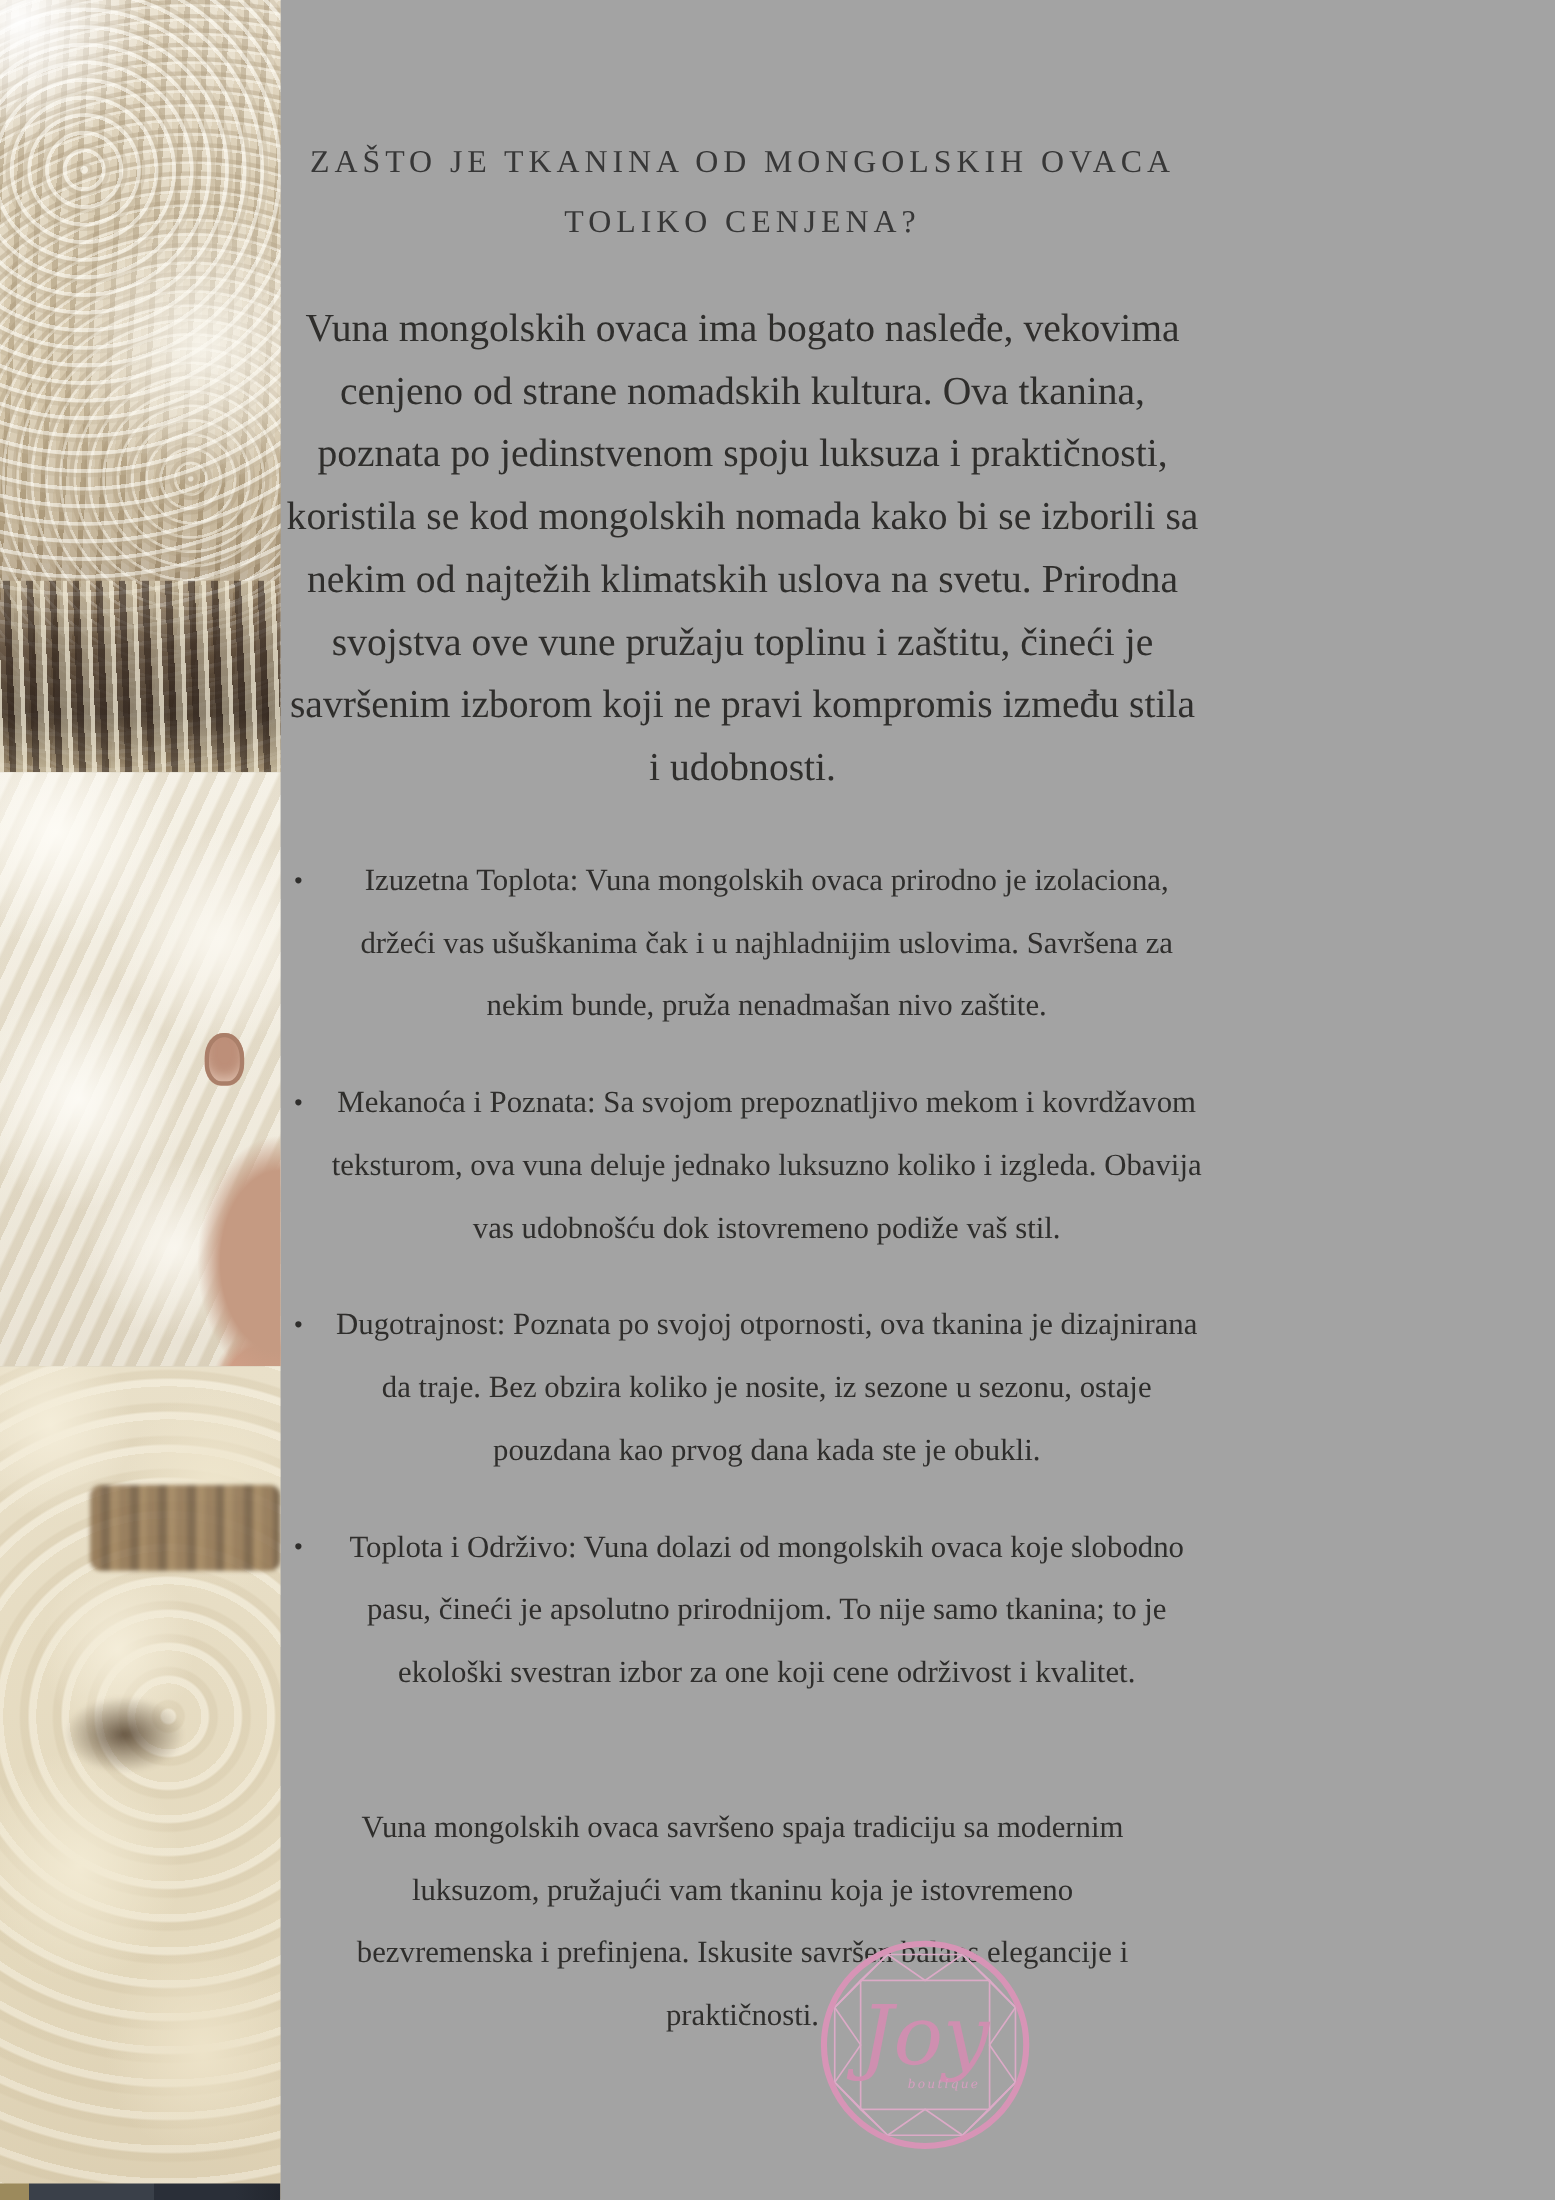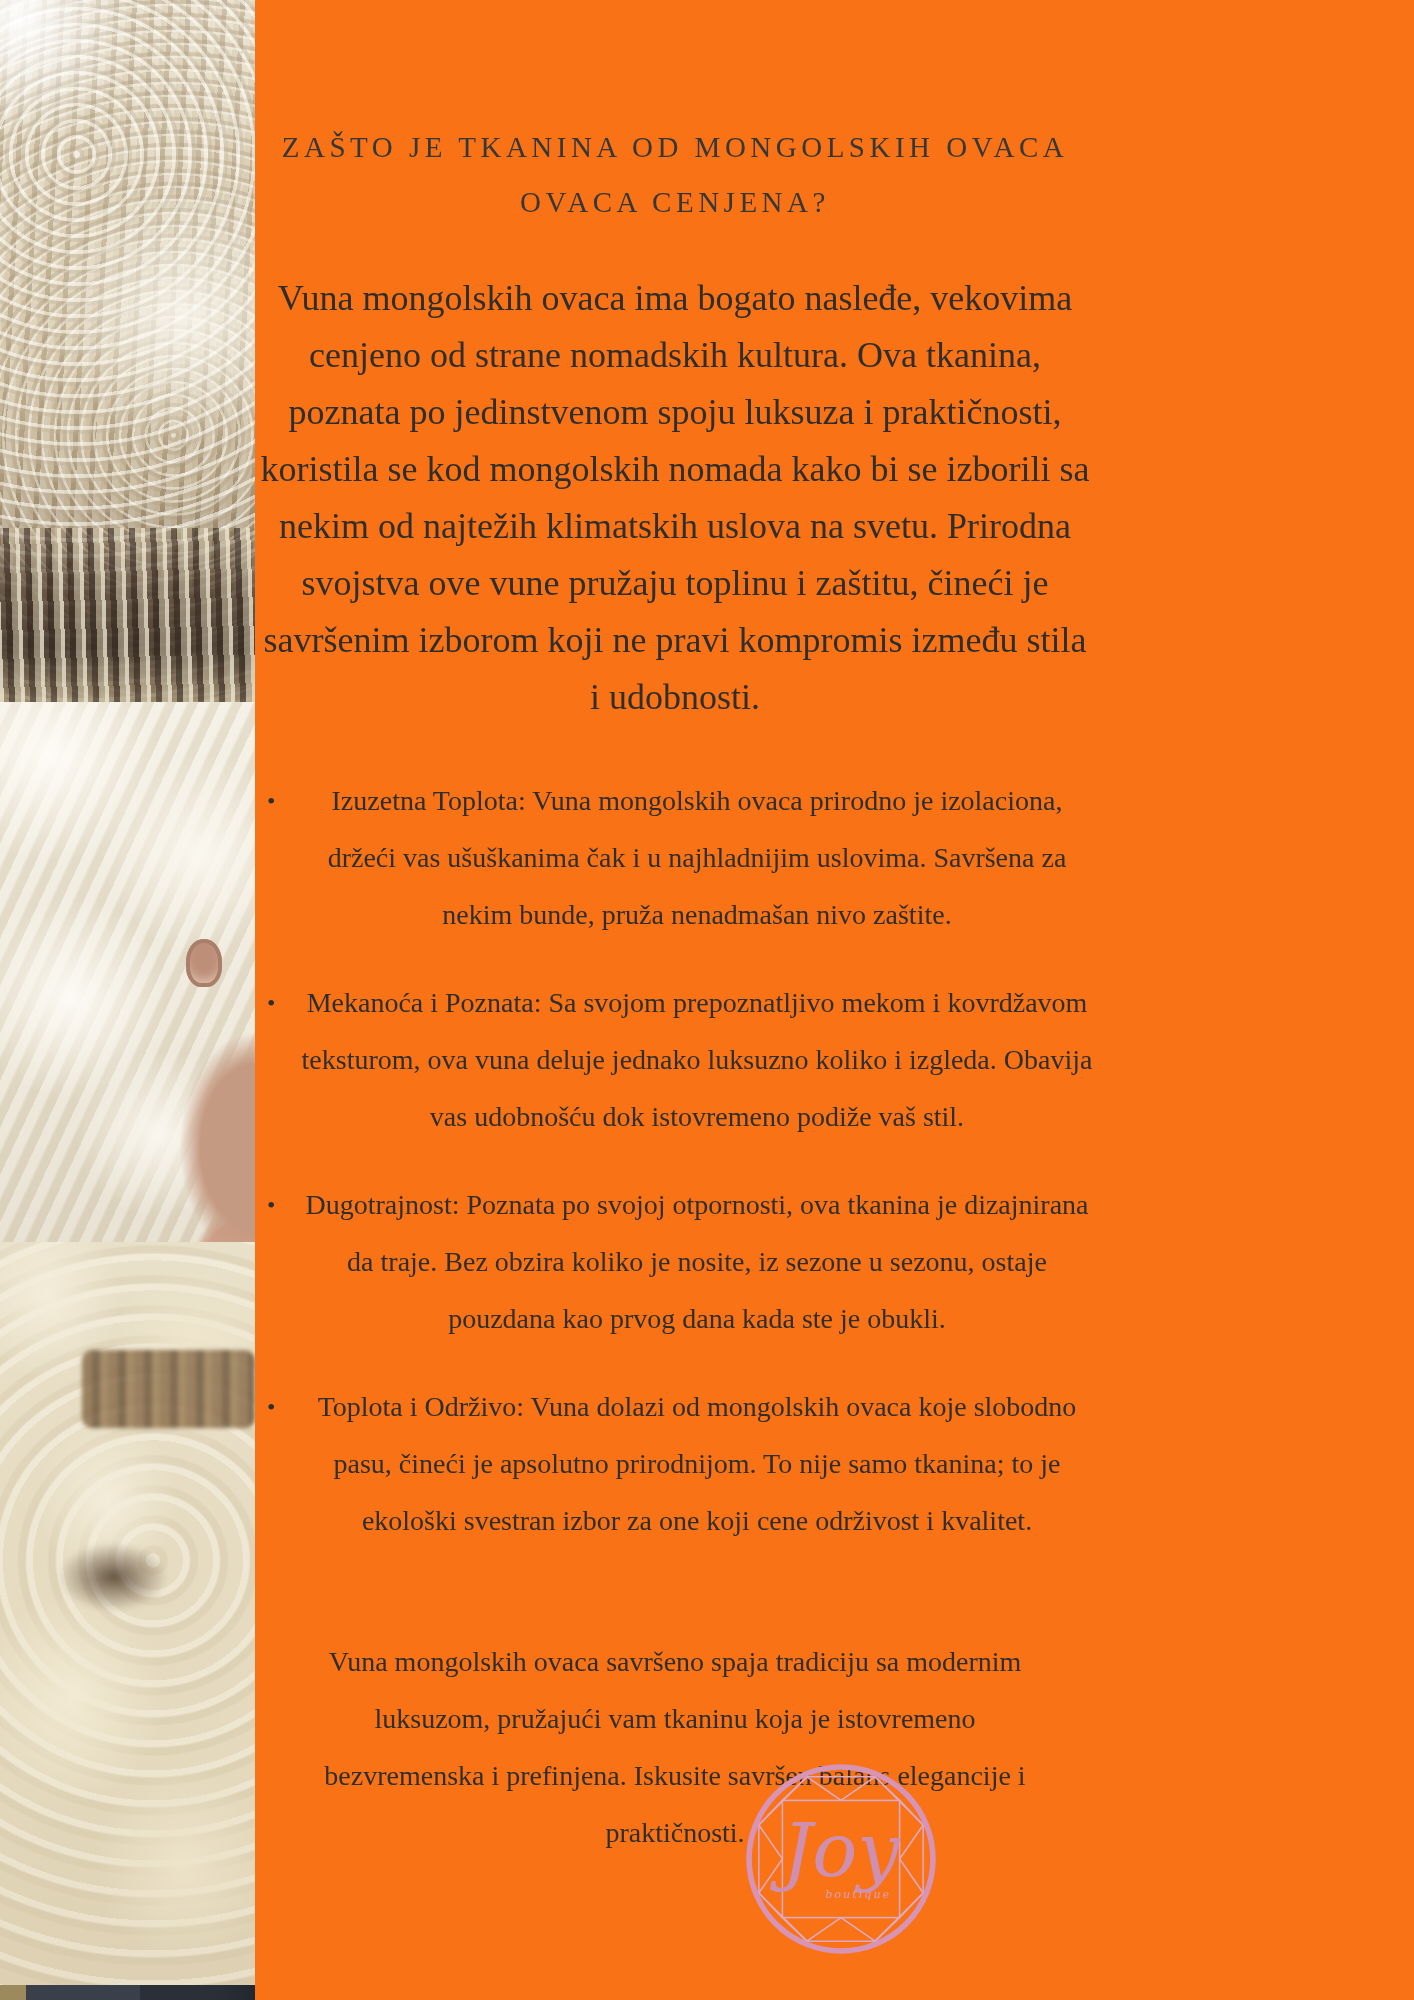--- a/index.html
+++ b/index.html
@@ -1,19 +1,19 @@
 <!DOCTYPE html>
 <html><head>
 <meta charset="utf-8">
 <style>
   html,body{margin:0;padding:0;background:#ffffff;}
   .page{
     position:relative;
     width:1414px;height:2000px;
-    background:#f97316;
+    background:#a3a3a3;
     font-family:"Liberation Serif","DejaVu Serif",serif;
     color:#2f2e2c;
     overflow:hidden;
   }
   
   .photo-col{position:absolute;left:0;top:0;width:255px;height:2000px;}
   .photo{position:relative;width:255px;overflow:hidden;}
   .photo-curly{
     height:702px;
     background:
@@ -128,21 +128,21 @@
       <div class="basket-shadow"></div>
       <div class="basket-strip"></div>
     </div>
   </aside>
 
   <main class="content">
     <div class="text-col">
 
       <h1 class="title">
         <span>ZAŠTO JE TKANINA OD MONGOLSKIH OVACA</span>
-        <span>OVACA CENJENA?</span>
+        <span>TOLIKO CENJENA?</span>
       </h1>
 
       <p class="intro">Vuna mongolskih ovaca ima bogato nasleđe, vekovima cenjeno od strane nomadskih kultura. Ova tkanina, poznata po jedinstvenom spoju luksuza i praktičnosti, koristila se kod mongolskih nomada kako bi se izborili sa nekim od najtežih klimatskih uslova na svetu. Prirodna svojstva ove vune pružaju toplinu i zaštitu, čineći je savršenim izborom koji ne pravi kompromis između stila i udobnosti.</p>
 
       <ul class="benefits">
         <li>
           <span class="dot">•</span>
           <span class="li-text">Izuzetna Toplota: Vuna mongolskih ovaca prirodno je izolaciona, držeći vas ušuškanima čak i u najhladnijim uslovima. Savršena za nekim bunde, pruža nenadmašan nivo zaštite.</span>
         </li>
         <li>

